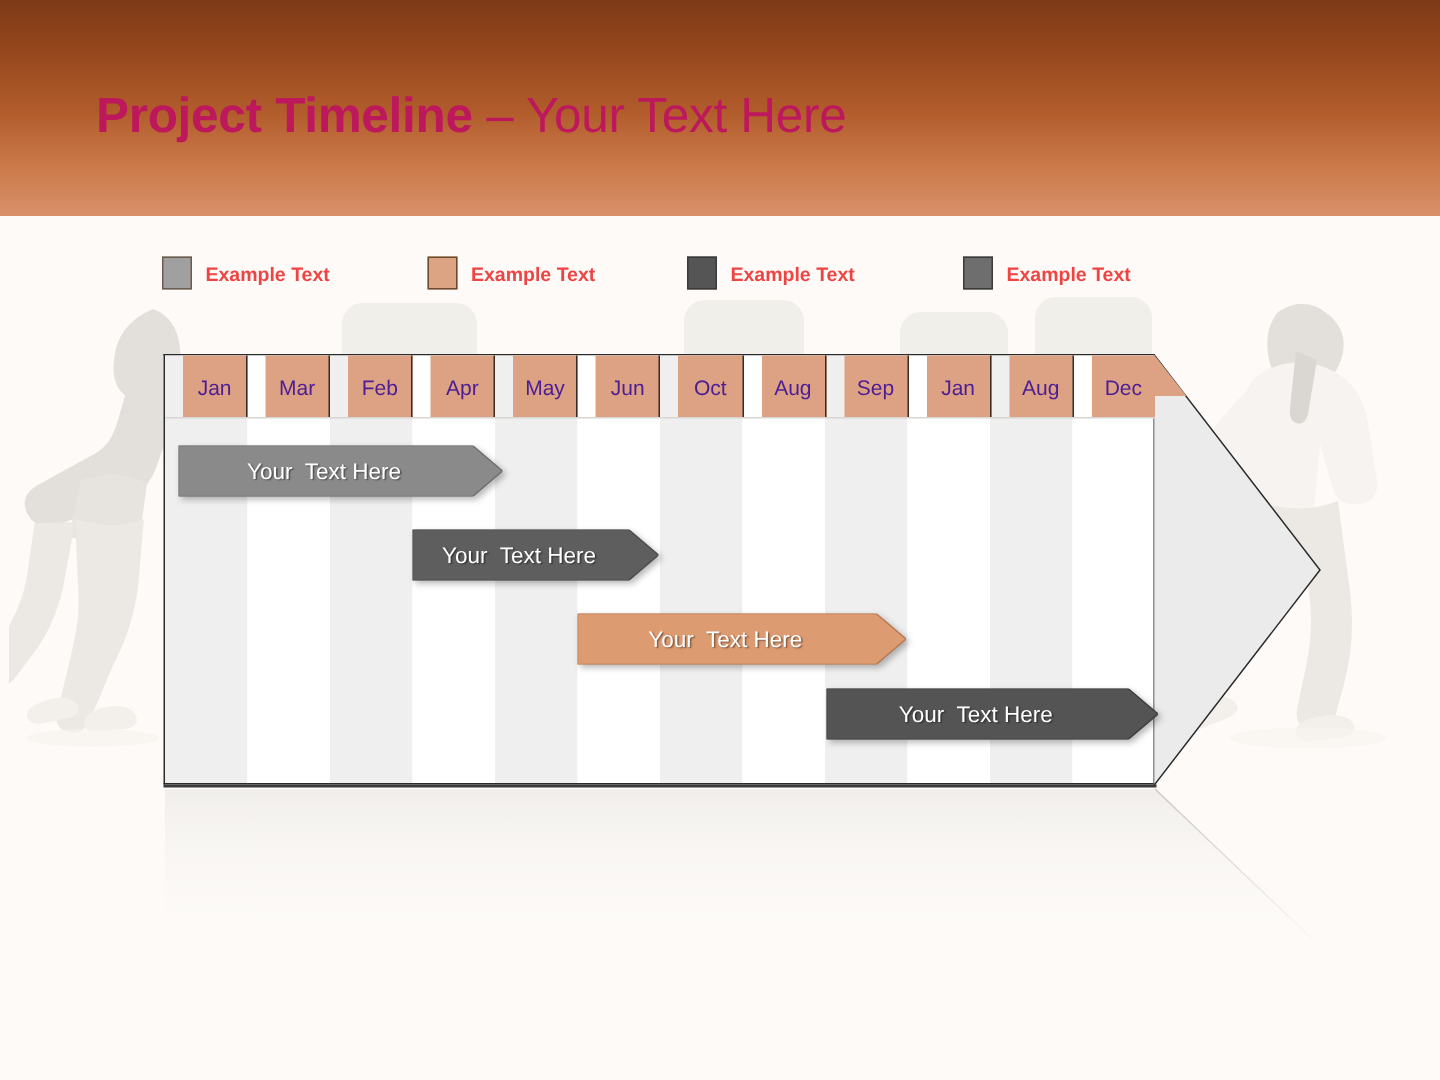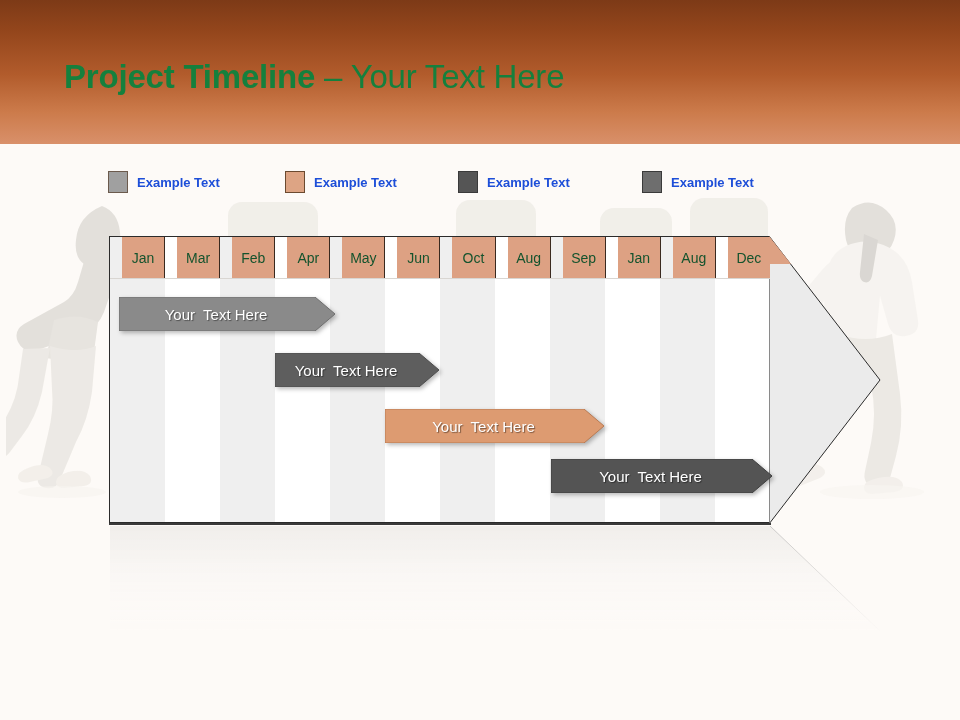--- a/index.html
+++ b/index.html
@@ -15,21 +15,21 @@
   .header-band {
     position: absolute;
     left: 0; top: 0;
     width: 960px; height: 144px;
     background: linear-gradient(to bottom, #7d3a17 0%, #94461c 22%, #b25c2c 52%, #cc7b4b 78%, #d9906a 100%);
   }
   .header-title {
     position: absolute;
     left: 64px; top: 58px;
     font-size: 33px;
-    color: #15803d;
+    color: #be185d;
     letter-spacing: -0.2px;
     white-space: nowrap;
   }
   .header-title .bold { font-weight: bold; }
   .header-title .dash { font-weight: normal; }
   .header-title .light { font-weight: normal; }
 
   
   .photo { position: absolute; opacity: 0.30; pointer-events: none; }
 
@@ -60,21 +60,21 @@
     gap: 9px;
     white-space: nowrap;
   }
   .legend-swatch {
     width: 20px; height: 22px;
     border: 1px solid #5a4436;
   }
   .legend-label {
     font-size: 13px;
     font-weight: bold;
-    color: #1d4ed8;
+    color: #ef4444;
   }
 
   
   .chart {
     position: absolute;
     left: 109px; top: 236px;
     width: 661px; height: 287px;
     border: 1px solid #2b2b2b;
     border-right: none;
     background: #ffffff;
@@ -90,21 +90,21 @@
     display: flex;
     z-index: 3;
   }
   .month-cell {
     flex: 1 1 0;
     background: #dda183;
     border-right: 1px solid #3a2a20;
     display: flex;
     align-items: center;
     justify-content: center;
-    color: #14532d;
+    color: #4c1d95;
     font-size: 14px;
     margin-left: 12px;
   }
   .month-cell:last-child { border-right: none; }
   .month-underline {
     position: absolute;
     left: 0; top: 41px;
     width: 100%; height: 1px;
     background: #d9d6d2;
     z-index: 3;

